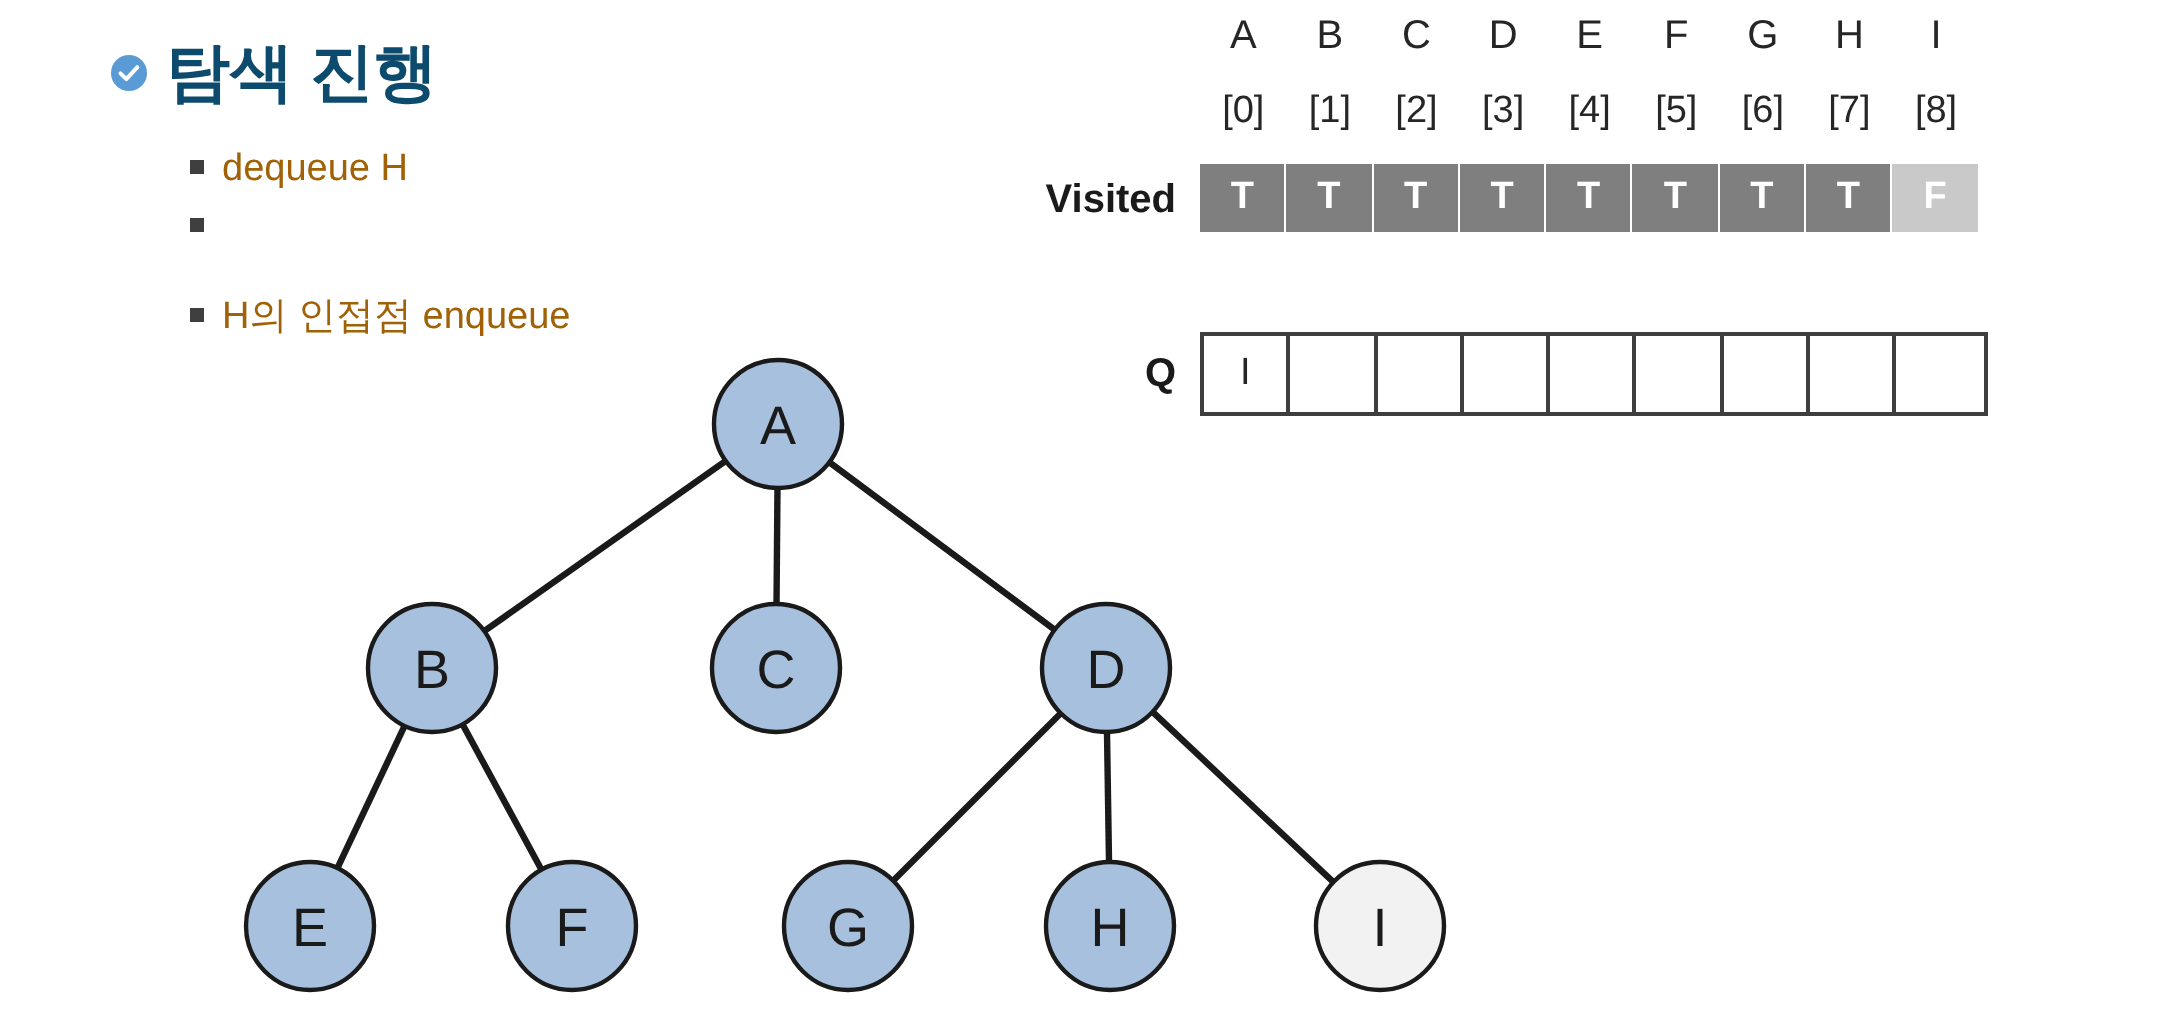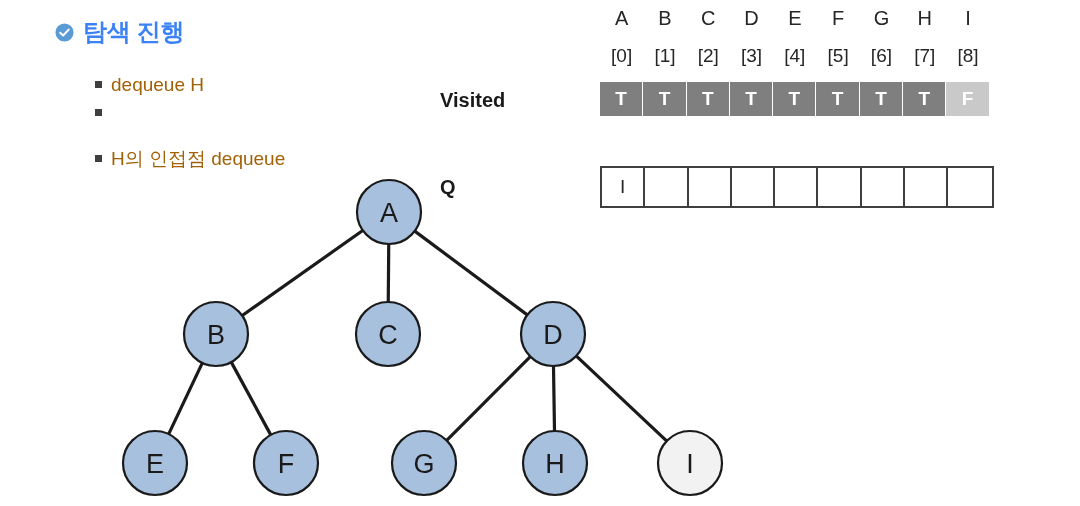--- a/index.html
+++ b/index.html
@@ -28,23 +28,23 @@
     align-items: center;
     gap: 9px;
   }
   .check-icon {
     width: 19px;
     height: 19px;
     flex: 0 0 auto;
     display: block;
   }
   .title-text {
-    font-size: 24px;
+    font-size: 32px;
     font-weight: bold;
-    color: #3b82f6;
+    color: #0c4a6e;
     letter-spacing: -0.3px;
     line-height: 1;
     white-space: nowrap;
   }
 
   .bullets {
     position: absolute;
     left: 95px;
     top: 75px;
     width: 420px;
@@ -138,21 +138,21 @@
     color: #262626;
     background: #ffffff;
   }
   .q-cell:last-child { border-right: none; }
 
   .row-label {
     position: absolute;
     font-size: 20px;
     font-weight: bold;
     color: #1a1a1a;
-    text-align: left;
+    text-align: right;
     line-height: 1;
   }
   .lbl-visited { left: 440px; top: 90px; width: 148px; }
   .lbl-q       { left: 440px; top: 177px; width: 148px; }
 
   
   #tree {
     position: absolute;
     left: 0;
     top: 0;
@@ -184,21 +184,21 @@
   <div class="bullets">
     <div class="bullet-row">
       <span class="bullet-mark"></span>
       <span class="bullet-text">dequeue H</span>
     </div>
     <div class="bullet-row">
       <span class="bullet-mark"></span>
     </div>
     <div class="bullet-row">
       <span class="bullet-mark"></span>
-      <span class="bullet-text">H의 인접점 dequeue</span>
+      <span class="bullet-text">H의 인접점 enqueue</span>
     </div>
   </div>
 
   <div class="row-label lbl-visited">Visited</div>
   <div class="row-label lbl-q">Q</div>
 
   <div class="tbl-wrap">
     <div class="hdr-row" id="hdr-row">
         <div class="hdr-cell">A</div>
         <div class="hdr-cell">B</div>

